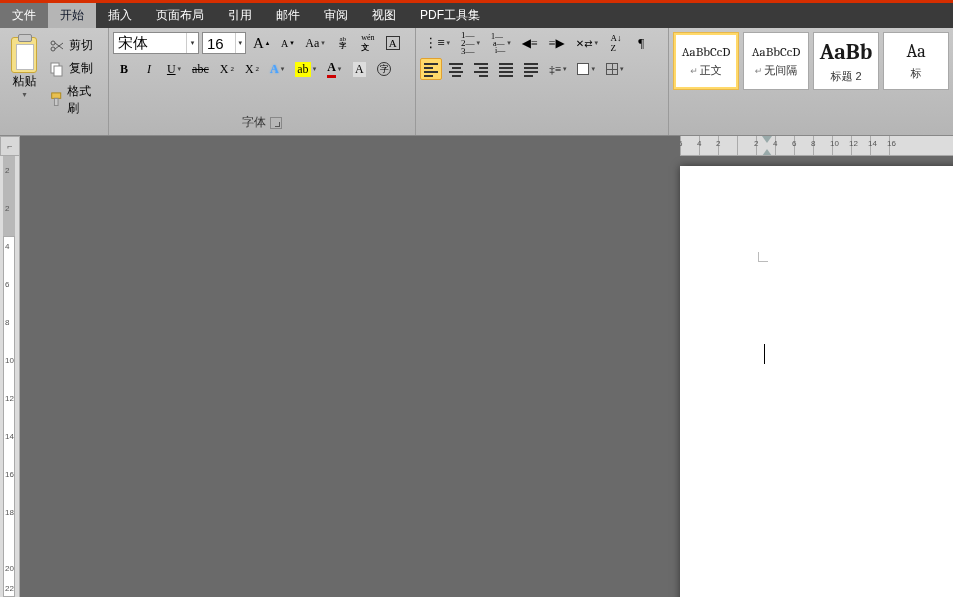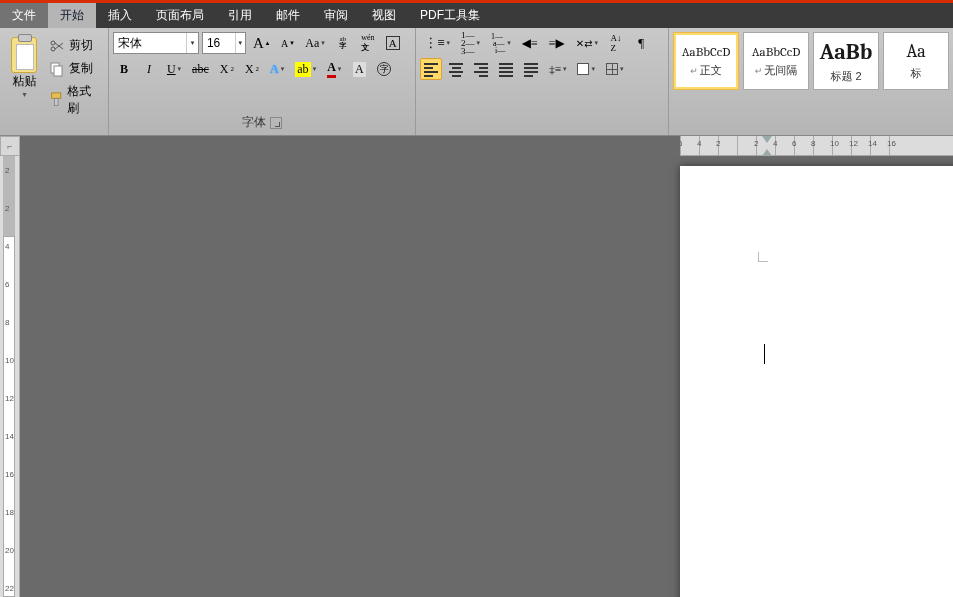--- a/index.html
+++ b/index.html
@@ -36,21 +36,21 @@
 
 
 .rbtn { min-width:22px; height:22px; border:1px solid transparent; border-radius:2px; display:inline-flex; align-items:center; justify-content:center; cursor:pointer; padding:0 3px; gap:2px; font-family: "Times New Roman", serif; }
 .rbtn.active { border-color:#e0a030; background:#ffd96a; }
 .rbtn .caret { font-size:7px; color:#444; }
 
 
 .font-body { flex-direction:column; gap:6px; padding:6px; }
 .row { display:flex; align-items:center; gap:3px; }
 .combo { height:22px; background:#fff; border:1px solid #8a8a8a; display:flex; align-items:center; }
-.combo input { border:none; outline:none; height:100%; padding:12px 4px; font-size:12px; width:100%; background:transparent; }
+.combo input { border:none; outline:none; height:100%; padding:12px 4px; font-size:15px; width:100%; background:transparent; }
 .combo .dd { width:14px; height:100%; border-left:1px solid #ccc; display:flex; align-items:center; justify-content:center; cursor:pointer; font-size:7px; color:#333; }
 .font-name { width:86px; }
 .font-size { width:44px; }
 .grow-a, .shrink-a { font-family:"Times New Roman", serif; }
 .grow-a { font-size:15px; } .shrink-a { font-size:10px; }
 .sup { font-size:7px; vertical-align:super; }
 
 
 .para-body { flex-direction:column; gap:6px; padding:6px; }
 .align-ico { width:14px; height:12px; display:inline-block; }
@@ -390,20 +390,20 @@
   <div class="num" style="top: 10px;">2</div>
       <div class="num" style="top: 48px;">2</div>
       <div class="num" style="top: 86px;">4</div>
       <div class="num" style="top: 124px;">6</div>
       <div class="num" style="top: 162px;">8</div>
       <div class="num" style="top: 200px;">10</div>
       <div class="num" style="top: 238px;">12</div>
       <div class="num" style="top: 276px;">14</div>
       <div class="num" style="top: 314px;">16</div>
       <div class="num" style="top: 352px;">18</div>
-      <div class="num" style="top: 390px;">20</div>
+      <div class="num" style="top: 408px;">20</div>
       <div class="num" style="top: 428px;">22</div>
     </div>
   <div class="page">
     <div class="margin-mark"></div>
     <div class="cursor"></div>
   </div>
 </div>
 
 </body></html>

